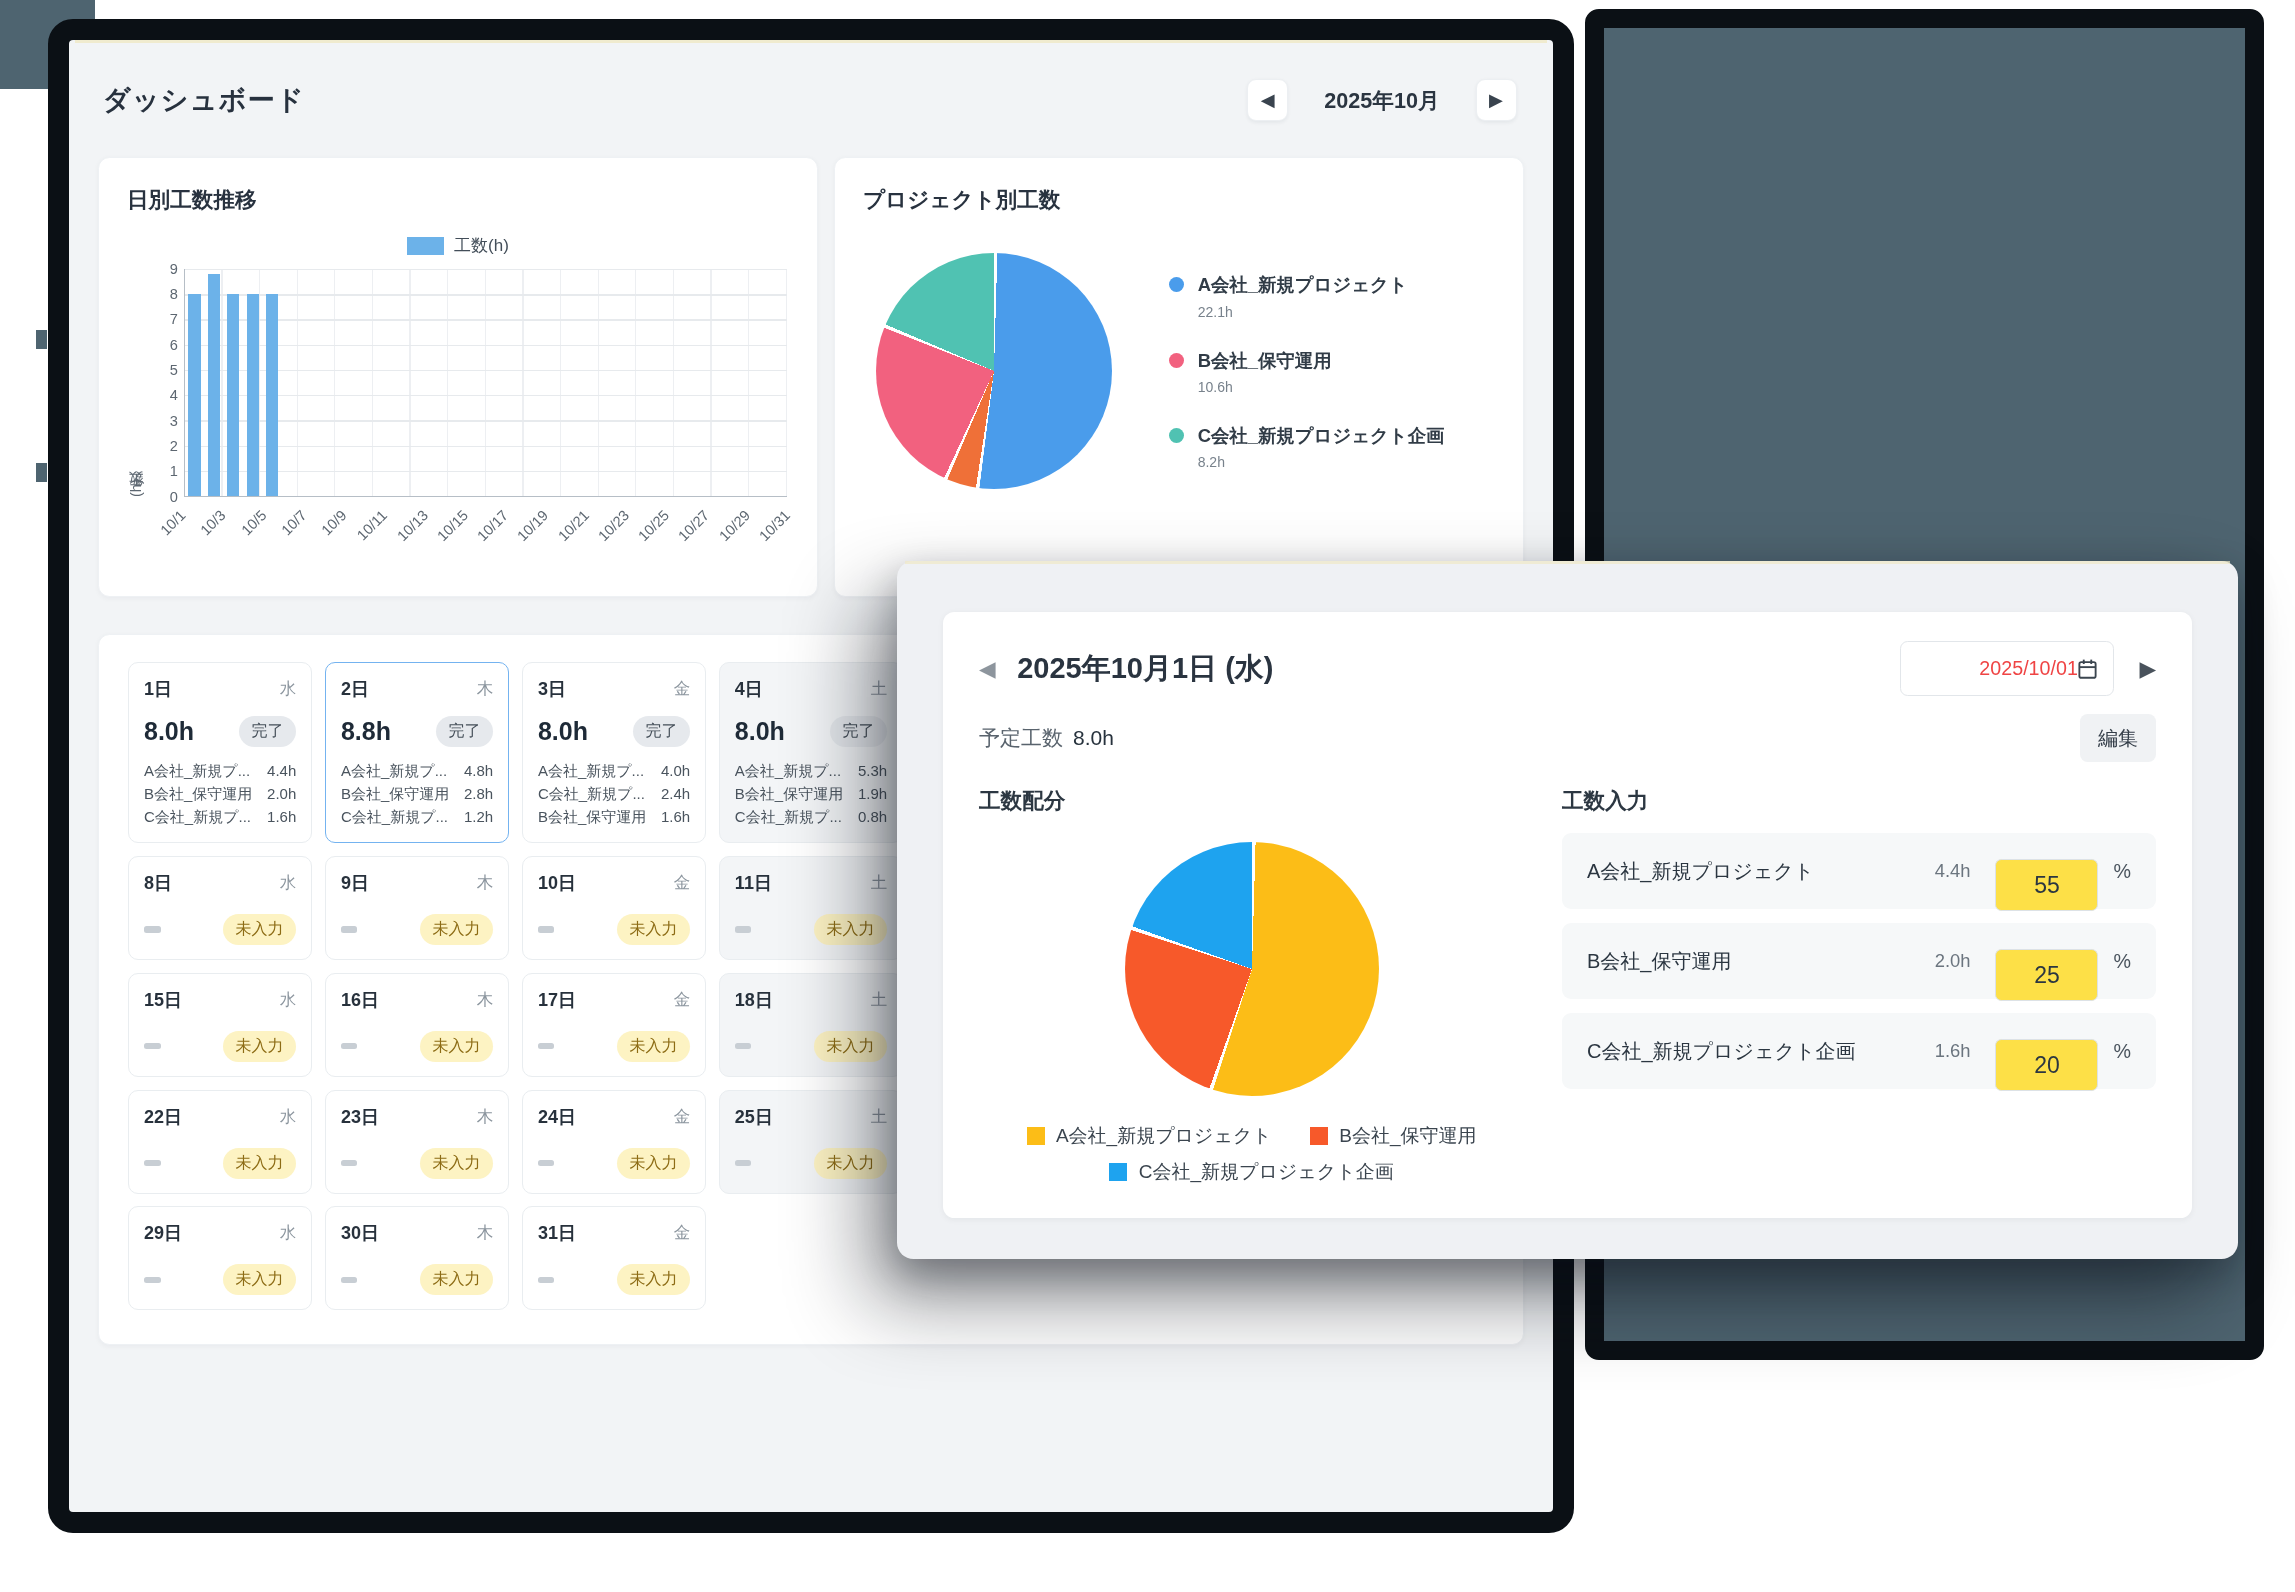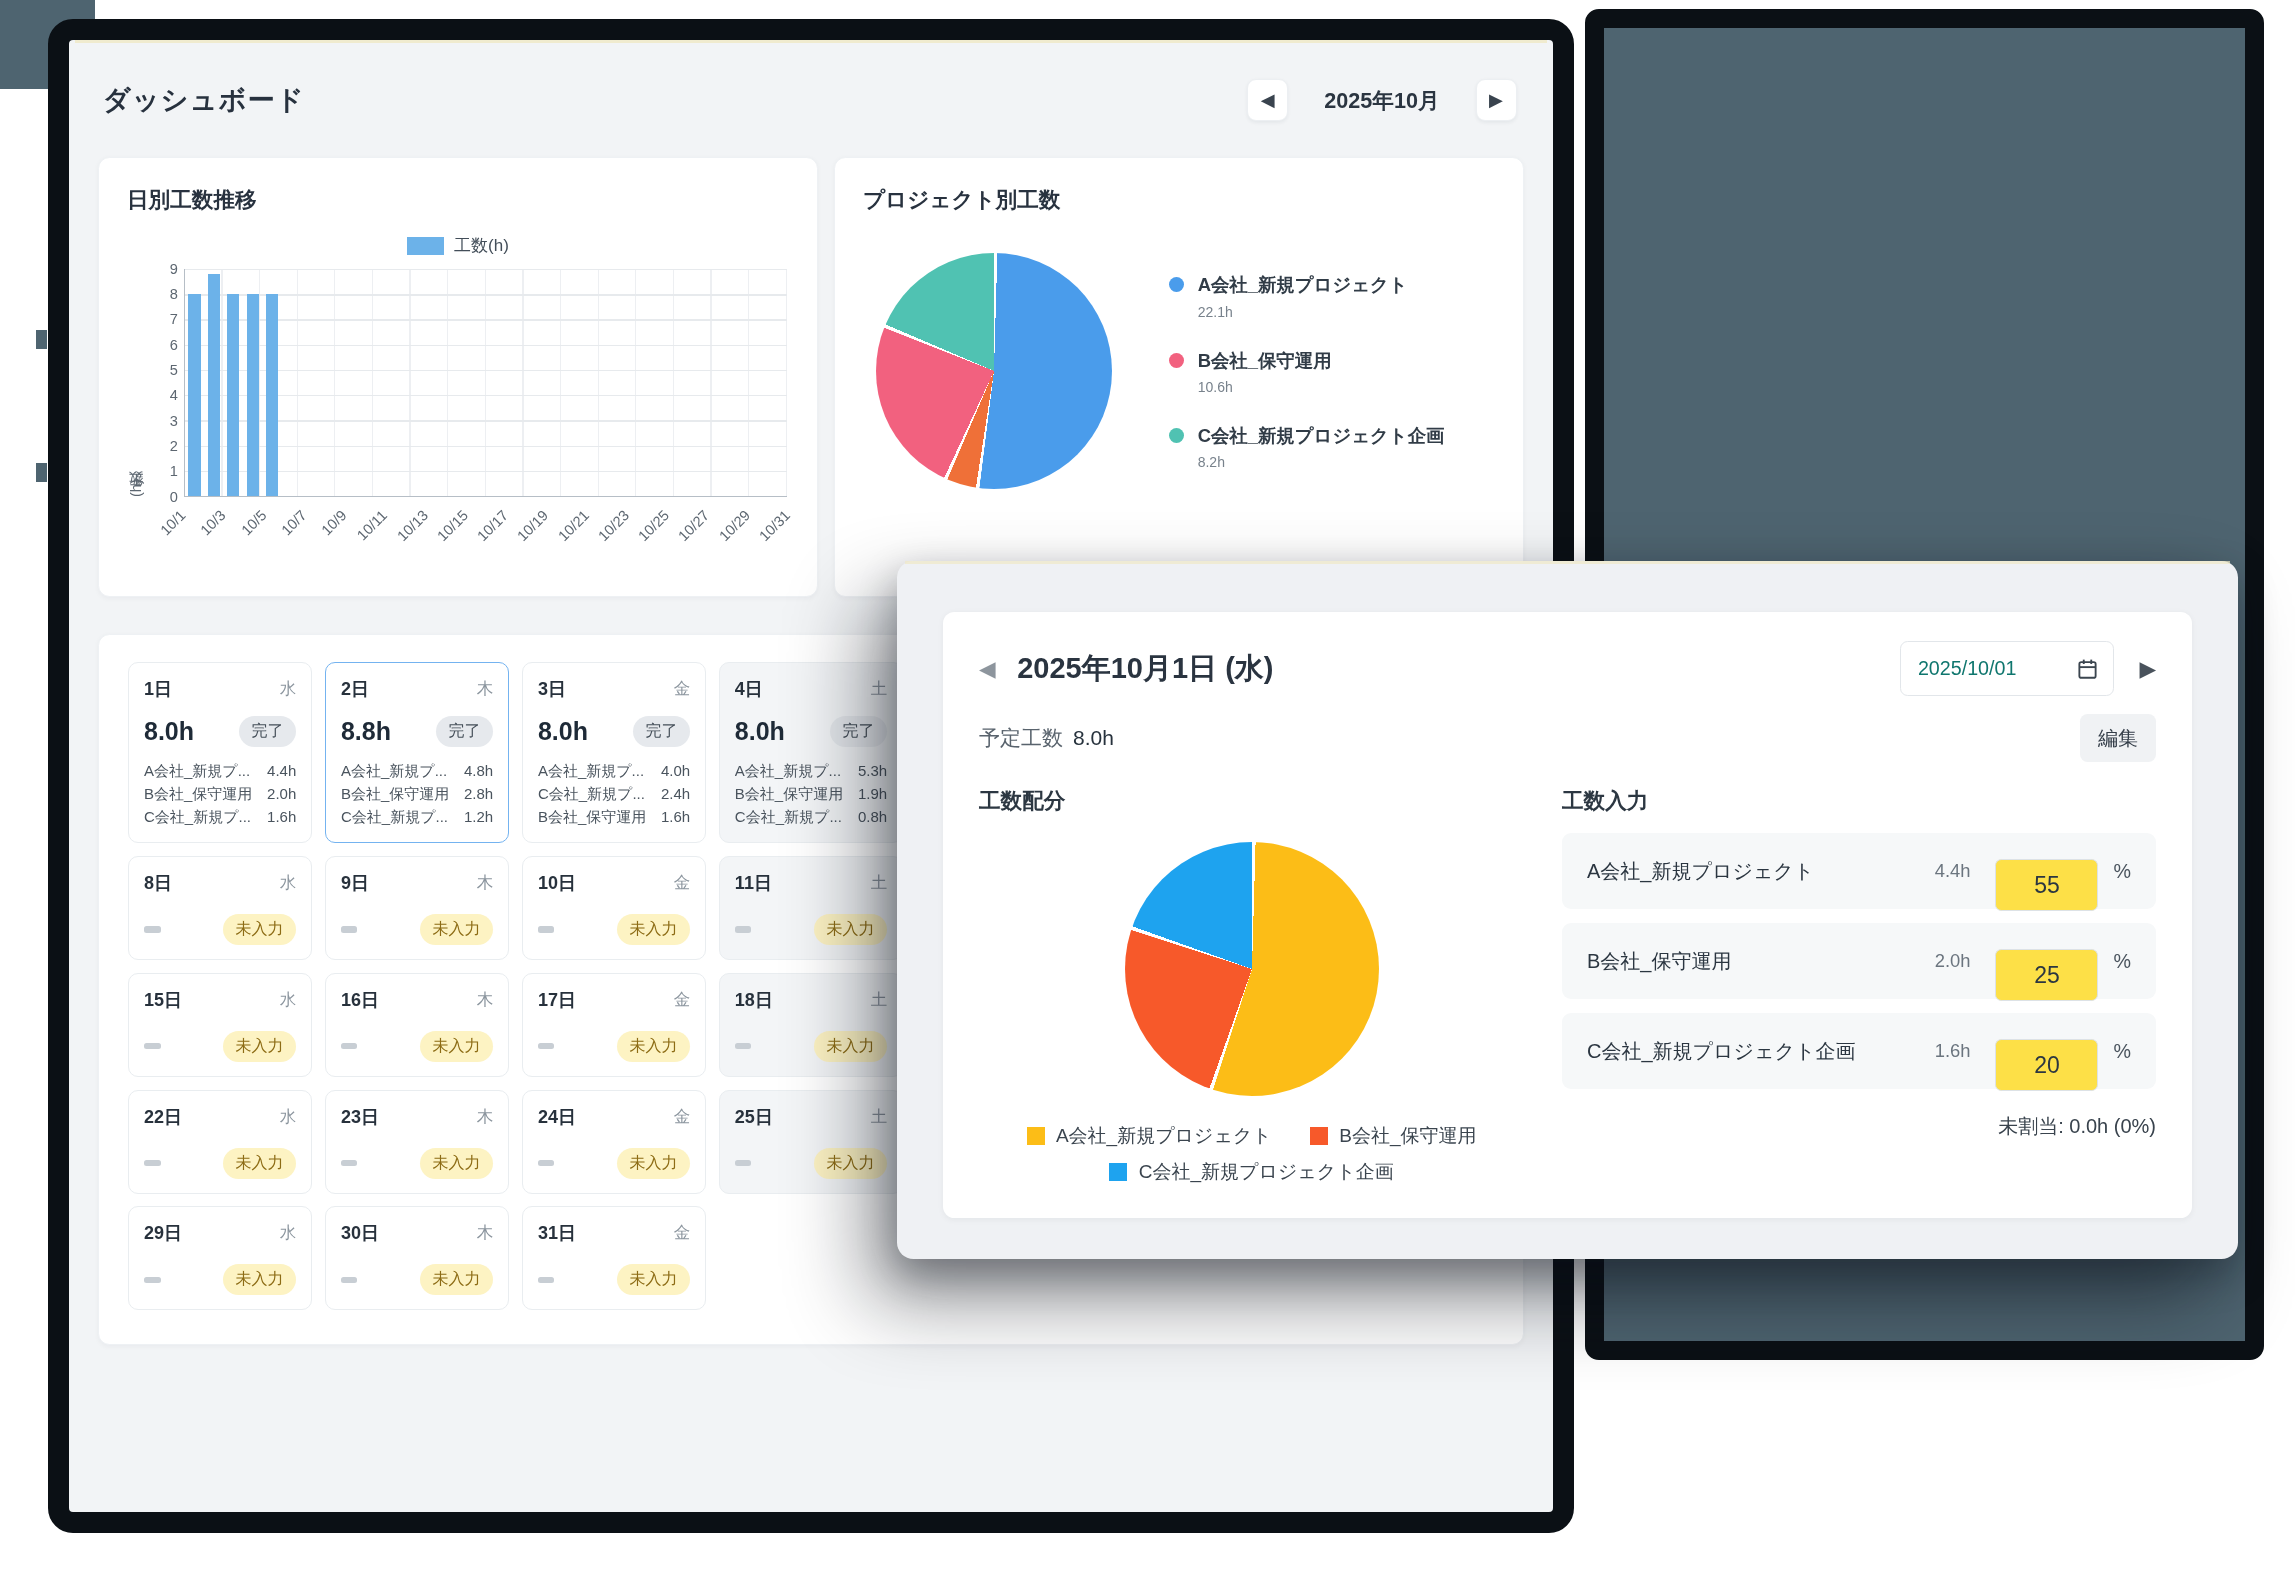--- a/index.html
+++ b/index.html
@@ -98,21 +98,21 @@
     box-shadow:-28.5px 41px 82px rgba(8,14,22,.45), 0 16px 38px rgba(8,14,22,.30); }
   .modal::before { content:''; position:absolute; top:0; left:7.6px; right:7.6px; height:2.5px; background:#efe8c6; opacity:.7; }
   .modal-inner { position:absolute; left:46px; right:46px; top:51px; bottom:41px; background:#fff;
     border-radius:11.4px; padding:29px 36px; box-shadow:0 1.3px 6.3px rgba(20,30,40,.05); }
   .modal-header { display:flex; justify-content:space-between; align-items:center; }
   .mh-left { display:flex; align-items:center; gap:21.6px; }
   .mh-arrow { font-size:21.6px; color:#8d959d; cursor:pointer; }
   .mh-title { font-size:29px; font-weight:bold; color:#2a3440; }
   .mh-right { display:flex; align-items:center; gap:25px; }
   .date-input { width:214px; height:55px; border:1.3px solid #e2e6ea; border-radius:7.6px; display:flex;
-    align-items:center; justify-content:space-between; padding:0 16.5px; font-size:19.7px; color:#0f766e;
+    align-items:center; justify-content:flex-end; padding:0 16.5px; font-size:19.7px; color:#ef4444;
     background:#fff; cursor:pointer; }
   .mh-next { font-size:21.6px; color:#49525c; cursor:pointer; }
   .modal-row2 { display:flex; justify-content:space-between; align-items:center; margin-top:18px; }
   .planned { display:flex; gap:10px; align-items:baseline; }
   .planned-label { font-size:21px; color:#59636d; }
   .planned-value { font-size:21px; color:#27323d; }
   .edit-btn { width:76px; height:48px; background:#f0f2f4; border-radius:7.6px; display:flex;
     align-items:center; justify-content:center; font-size:20px; color:#333d48; cursor:pointer; }
   .modal-body { display:flex; margin-top:24px; }
   .mb-left { width:545px; }
@@ -702,21 +702,20 @@
                 <div class="ir-input">25</div>
                 <span class="ir-pct">%</span>
               </div>
               <div class="input-row">
                 <span class="ir-name">C会社_新規プロジェクト企画</span>
                 <span class="ir-hours">1.6h</span>
                 <div class="ir-input">20</div>
                 <span class="ir-pct">%</span>
               </div>
             </div>
-          <div class="unassigned">未割当: 0.0h (0%)</div>
         </div>
       </div>
 
     </div>
   </div>
 
 </div>
 
 
 </body></html>

